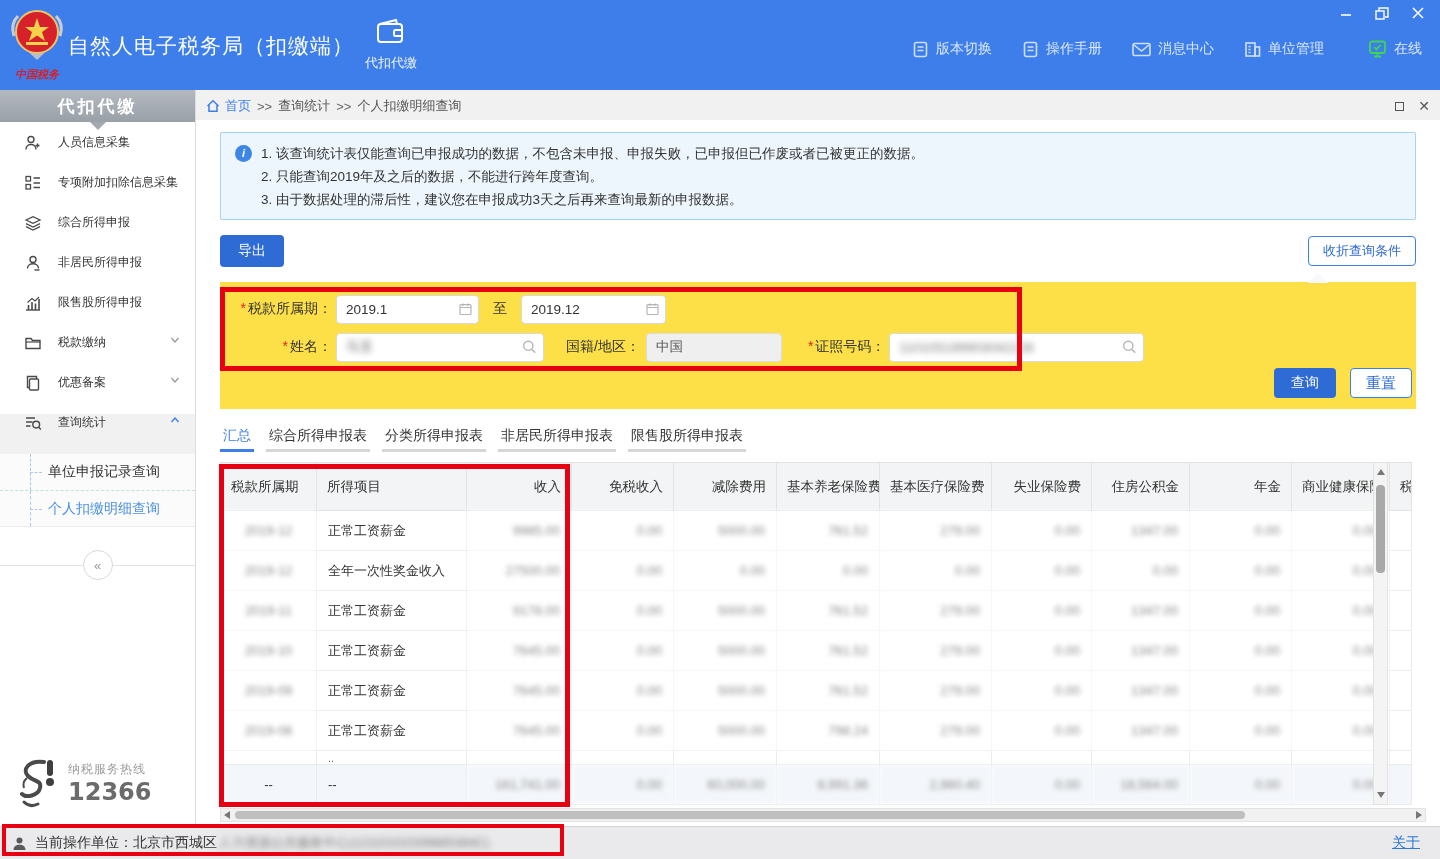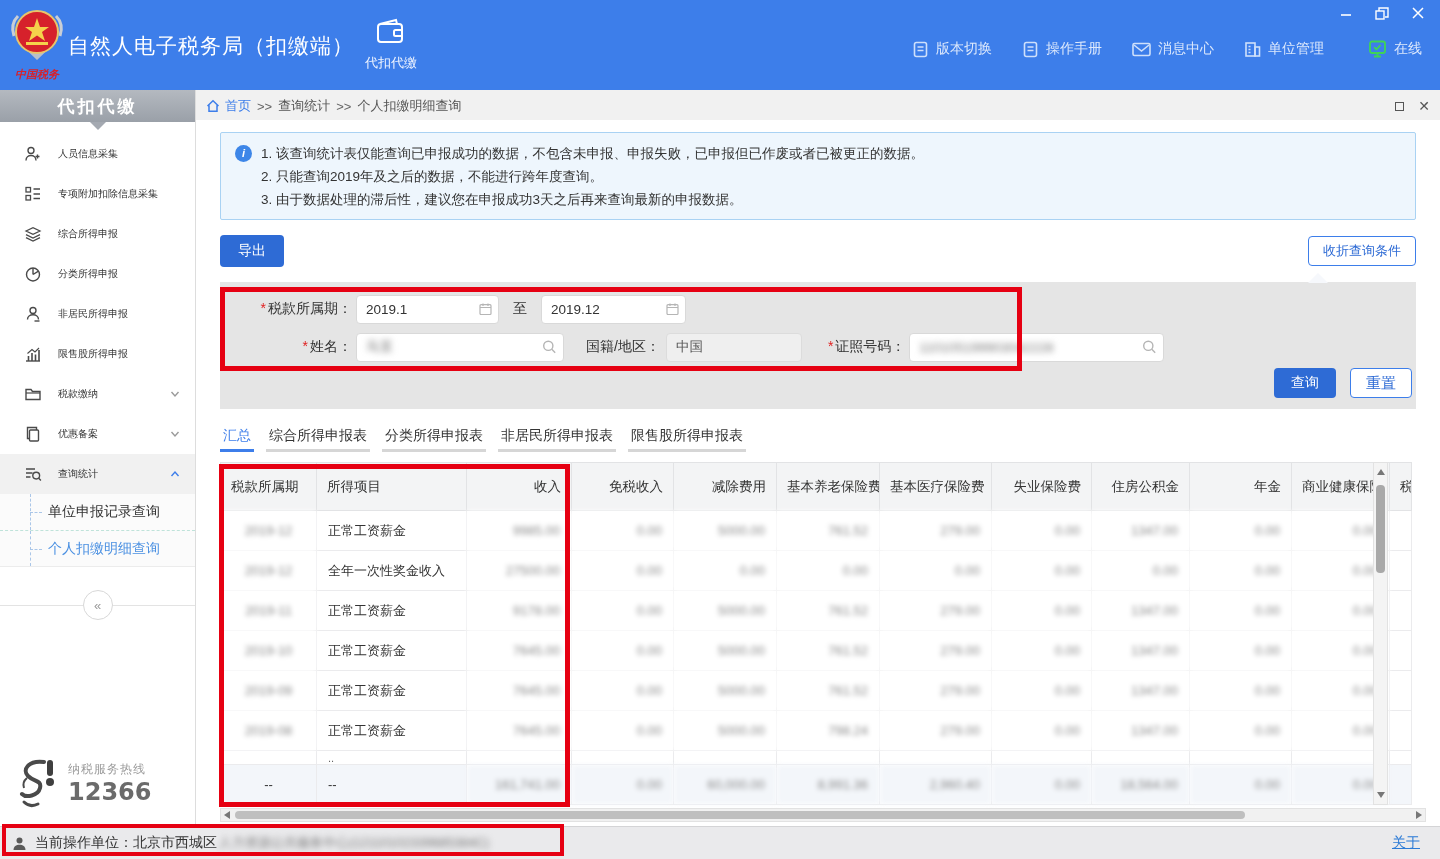--- a/index.html
+++ b/index.html
@@ -22,21 +22,21 @@
   .crumb-sep { margin:0 6px; color:#666; }
   .crumb-win { margin-left:auto; display:flex; gap:14px; align-items:center; color:#555; }
   .crumb-sq { width:9px; height:9px; border:1.6px solid #555; display:inline-block; cursor:pointer; }
   .crumb-x { font-size:14px; cursor:pointer; }
 
   
   .sidebar { position:absolute; left:0; top:90px; width:196px; height:736px; background:#fff; border-right:1px solid #ddd; }
   .side-header { height:32px; background:linear-gradient(#b4b9c0,#9aa0a8); color:#fff; font-size:17px; font-weight:bold; letter-spacing:3px; display:flex; align-items:center; justify-content:center; position:relative; }
   .side-header:after { content:""; position:absolute; left:50%; bottom:-8px; transform:translateX(-50%); border:8px solid transparent; border-top-color:#a4a9b1; border-bottom:none; }
   .side-list { margin-top:12px; }
-  .side-item { height:40px; display:flex; align-items:center; padding:0 14px 0 24px; font-size:10px; color:#333; cursor:pointer; }
+  .side-item { height:40px; display:flex; align-items:flex-start; padding:0 14px 0 24px; font-size:12px; color:#333; cursor:pointer; }
   .side-item .si-icon { width:20px; margin-right:14px; display:flex; color:#4a4a4a; }
   .side-item .chev { margin-left:auto; display:flex; }
   .side-item.group-open { background:#f1f1f1; }
   .side-sub { background:#fbfbfb; border-bottom:1px solid #ececec; }
   .sub-item { height:36px; display:flex; align-items:center; padding-left:48px; font-size:14px; color:#333; position:relative; cursor:pointer; }
   .sub-item:before { content:""; position:absolute; left:30px; top:0; bottom:0; border-left:1px dashed #aac6e8; }
   .sub-item:after { content:""; position:absolute; left:30px; top:50%; width:12px; border-top:1px dashed #aac6e8; }
   .sub-item.active { color:#4a90e2; border-top:1px dashed #bfe3da; }
   .collapse-row { position:relative; margin-top:22px; height:34px; }
   .collapse-row .line { position:absolute; left:0; right:0; top:16px; border-top:1px solid #e3e3e3; }
@@ -50,21 +50,21 @@
 
   .notice { margin-top:12px; height:88px; background:#eef6fd; border:1px solid #a9d2f3; border-radius:2px; padding:9px 14px; font-size:13.5px; color:#333; }
   .notice-line { display:flex; align-items:flex-start; line-height:23px; }
   .notice-line + .notice-line { padding-left:26px; }
   .info-i { flex:0 0 17px; height:17px; margin:3px 9px 0 0; border-radius:50%; background:#3d86e8; color:#fff; font-size:11px; font-weight:bold; display:flex; align-items:center; justify-content:center; font-style:italic; }
 
   .toolbar { margin-top:14px; height:33px; display:flex; justify-content:space-between; align-items:center; }
   .btn-blue { background:#2e6bd5; color:#fff; border:none; border-radius:4px; font-size:14px; padding:0 18px; height:32px; cursor:pointer; font-family:inherit; }
   .btn-outline { background:#fff; color:#2e6bd5; border:1px solid #3d7eea; border-radius:4px; font-size:13px; height:30px; padding:0 14px; cursor:pointer; font-family:inherit; }
 
-  .query-panel { position:relative; margin-top:15px; height:127px; background:#e5e5e5;padding-left:20px; }
+  .query-panel { position:relative; margin-top:15px; height:127px; background:#fde047; }
   .query-caret { position:absolute; top:-9px; right:88px; width:0; height:0; border-left:10px solid transparent; border-right:10px solid transparent; border-bottom:10px solid #f6f8fc; }
   .query-caret:before { content:""; position:absolute; left:-10px; top:-1px; border-left:10px solid transparent; border-right:10px solid transparent; border-bottom:10px solid #e2e6ee; z-index:-1; }
   .q-row { display:flex; align-items:center; height:30px; margin-top:0; }
   .q-row.r1 { padding-top:12px; height:42px; }
   .q-row.r2 { margin-top:8px; }
   .q-label { width:112px; text-align:right; font-size:14px; color:#333; white-space:nowrap; }
   .req { color:#e02020; margin-right:2px; }
   .inp { position:relative; background:#fff; border:1px solid #d9d9d9; border-radius:4px; height:29px; display:flex; align-items:center; padding:0 26px 0 9px; font-size:13.5px; color:#333; }
   .inp.disabled { background:#efefef; border-color:#dcdcdc; color:#555; padding-right:9px; }
   .inp .tail-ic { position:absolute; right:6px; top:50%; transform:translateY(-50%); display:flex; color:#b5b5b5; }
@@ -243,29 +243,20 @@
       <span class="si-icon">
           <svg width="18" height="18" viewBox="0 0 18 18">
             <path d="M2 6 L9 2.6 L16 6 L9 9.4 Z" fill="none" stroke="currentColor" stroke-width="1.3"></path>
             <path d="M2 9.6 L9 13 L16 9.6" fill="none" stroke="currentColor" stroke-width="1.3"></path>
             <path d="M2 12.6 L9 16 L16 12.6" fill="none" stroke="currentColor" stroke-width="1.3"></path>
           </svg>
         </span>
       <span>综合所得申报</span>
     </div>
 
-    <div class="side-item">
-      <span class="si-icon">
-          <svg width="18" height="18" viewBox="0 0 18 18">
-            <circle cx="9" cy="9.5" r="6.5" fill="none" stroke="currentColor" stroke-width="1.4"></circle>
-            <path d="M9 9.5V3M9 9.5l5.5-3.3" stroke="currentColor" stroke-width="1.4"></path>
-          </svg>
-        </span>
-      <span>分类所得申报</span>
-    </div>
 
     <div class="side-item">
       <span class="si-icon">
           <svg width="18" height="18" viewBox="0 0 18 18">
             <circle cx="9" cy="5.5" r="3" fill="none" stroke="currentColor" stroke-width="1.4"></circle>
             <path d="M3.5 14.5c0-3 2.5-4.8 5.5-4.8s5.5 1.8 5.5 4.8" fill="none" stroke="currentColor" stroke-width="1.4"></path>
             <path d="M10.5 16h5" stroke="currentColor" stroke-width="1.4"></path>
           </svg>
         </span>
       <span>非居民所得申报</span>

